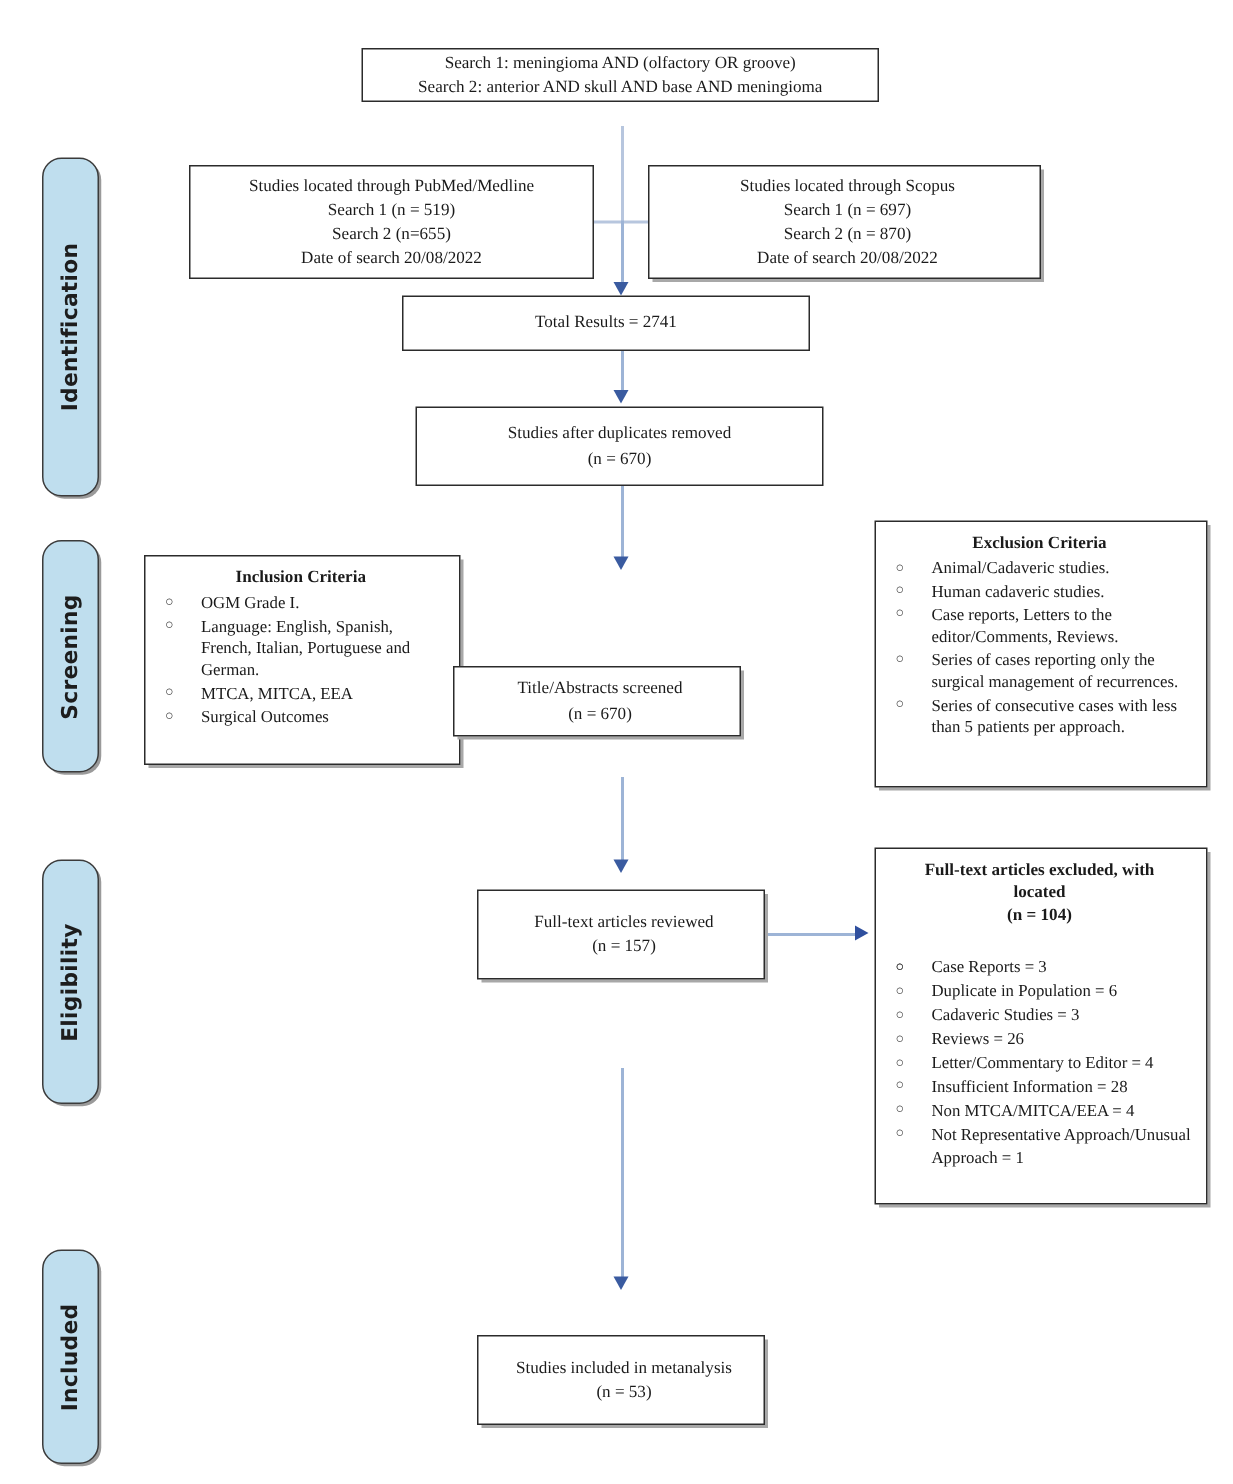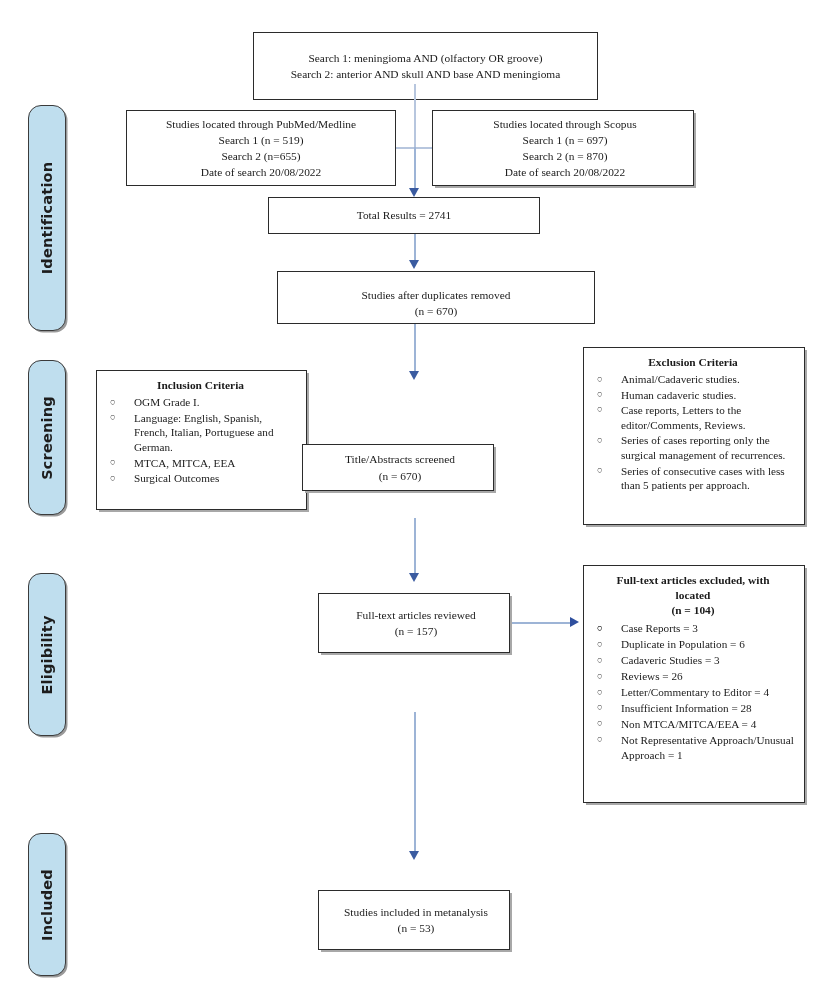--- a/index.html
+++ b/index.html
@@ -79,21 +79,21 @@
   }
   .listbox li .bullet {
     position: absolute;
     left: 6px;
     top: 0.5px;
     font-size: 9.5px;
     line-height: 1.45;
     color: #3a3a3a;
   }
   .listbox.reasons li { padding-left: 30px; margin-bottom: 1px; }
-  .listbox.reasons .heading { margin-bottom: 3px; }
+  .listbox.reasons .heading { margin-bottom: 20px; }
 
   
   .stage {
     position: absolute;
     box-sizing: border-box;
     background: #bfdeee;
     border: 1.6px solid #3b3b3b;
     border-radius: 13px;
     box-shadow: 2px 2px 0 -0.5px #9a9a9a;
   }
@@ -163,21 +163,21 @@
   </div>
 
   <div class="stage" style="left:28px; top:573px; width:38px; height:163px;">
     <span class="stage-label">Eligibility</span>
   </div>
 
   <div class="stage" style="left:28px; top:833px; width:38px; height:143px;">
     <span class="stage-label">Included</span>
   </div>
 
-  <div class="box" style="left:253px; top:32px; width:345px; height:68px;">
+  <div class="box" style="left:241px; top:32px; width:345px; height:36px;">
     <span class="line">Search 1: meningioma AND (olfactory OR groove)</span>
     <span class="line">Search 2: anterior AND skull AND base AND meningioma</span>
   </div>
 
   <div class="joinleg" style="left:414px; top:84px; height:64px;"></div>
 
   <div class="box" style="left:126px; top:110px; width:270px; height:76px;">
     <span class="line">Studies located through PubMed/Medline</span>
     <span class="line">Search 1 (n = 519)</span>
     <span class="line">Search 2 (n=655)</span>
@@ -196,21 +196,21 @@
   <div class="vshaft" style="left:414px; top:147px; height:43px;"></div>
   <div class="vhead" style="left:409px; top:188px;"></div>
 
   <div class="box" style="left:268px; top:197px; width:272px; height:37px;">
     <span class="line">Total Results = 2741</span>
   </div>
 
   <div class="vshaft" style="left:414px; top:234px; height:29px;"></div>
   <div class="vhead" style="left:409px; top:260px;"></div>
 
-  <div class="box" style="left:277px; top:271px; width:318px; height:53px;justify-content:flex-end;">
+  <div class="box" style="left:277px; top:271px; width:272px; height:53px;">
     <span class="line">Studies after duplicates removed</span>
     <span class="line">(n = 670)</span>
   </div>
 
   <div class="vshaft" style="left:414px; top:324px; height:50px;"></div>
   <div class="vhead" style="left:409px; top:371px;"></div>
 
   <div class="listbox shadowed" style="left:96px; top:370px; width:211px; height:140px;">
     <span class="heading">
       <span class="hline">Inclusion Criteria</span>

